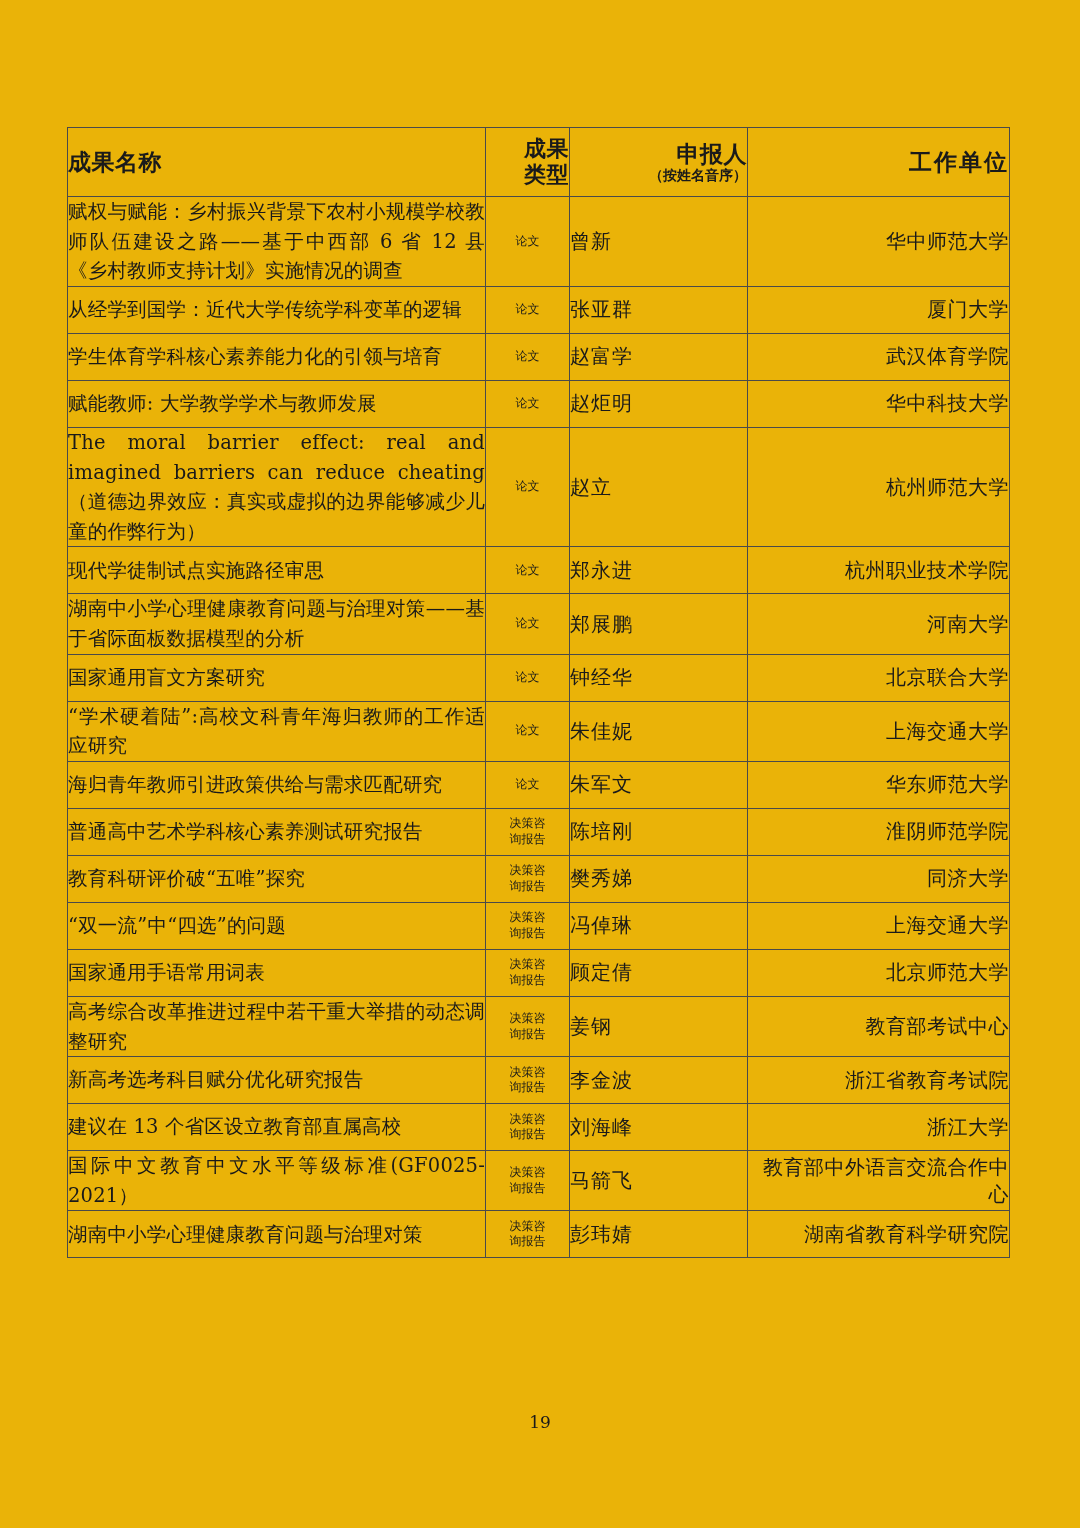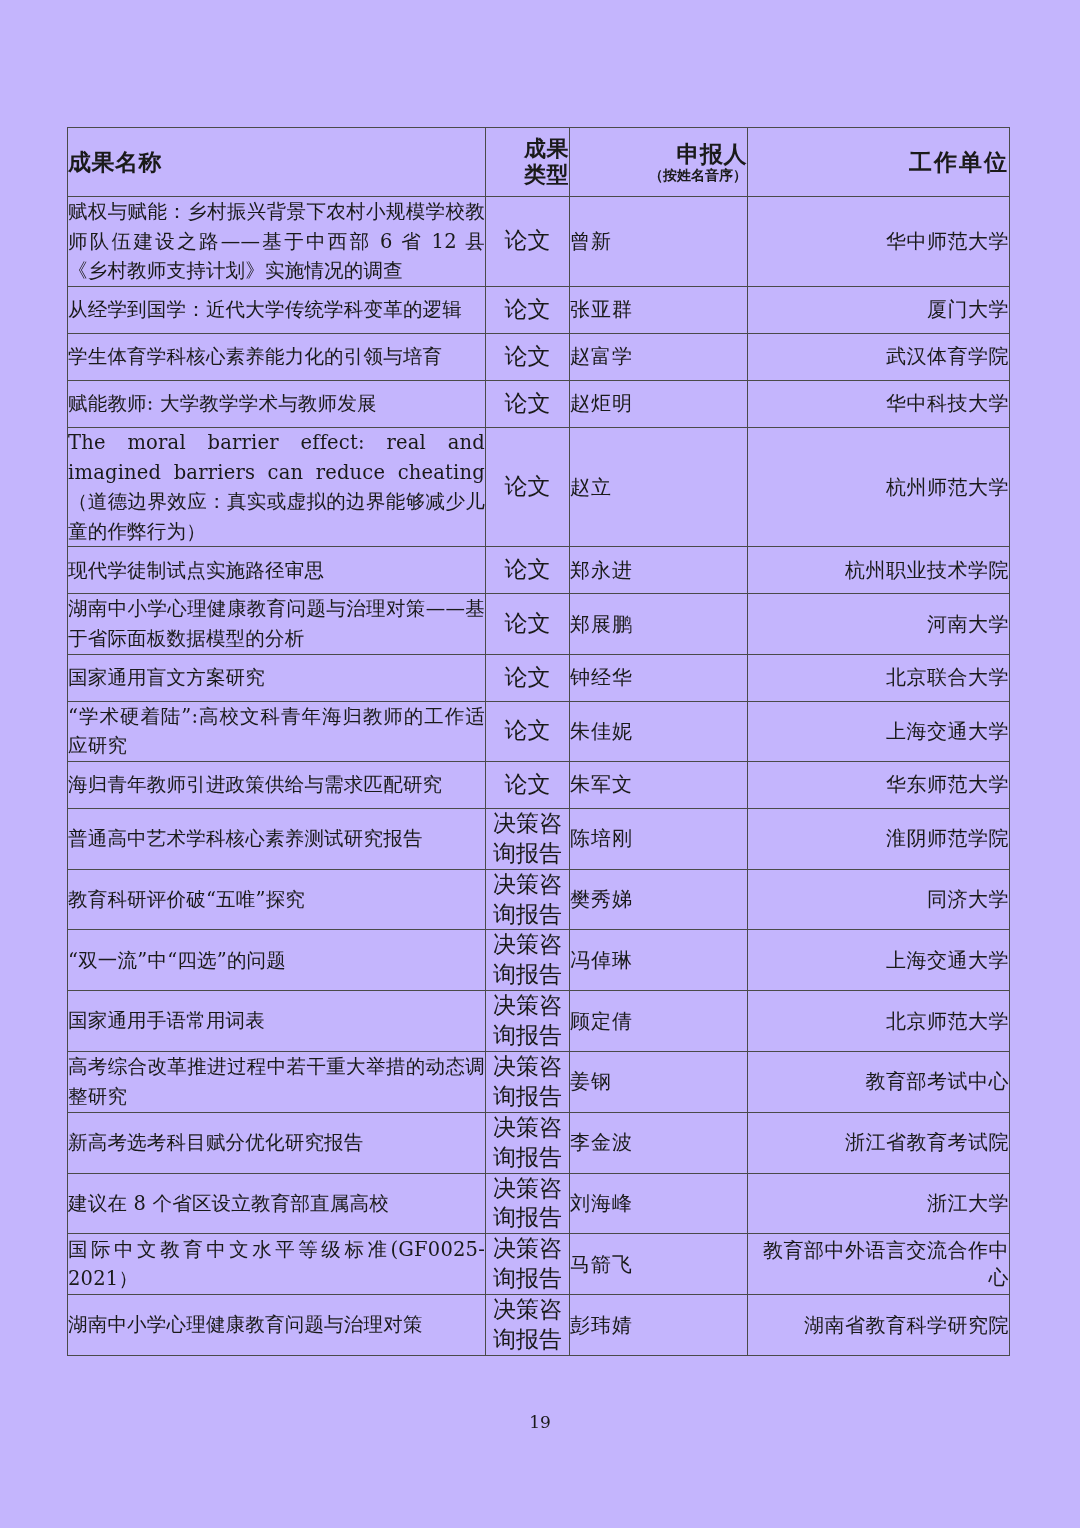--- a/index.html
+++ b/index.html
@@ -16,21 +16,21 @@
     color: #1a1a1a;
     -webkit-font-smoothing: antialiased;
   }
 
   .page {
     position: absolute;
     left: 0;
     top: 0;
     width: 1080px;
     height: 1528px;
-    background: #c4b5fd;
+    background: #eab308;
     overflow: hidden;
   }
 
   .table-wrap {
     position: absolute;
     left: 67px;
     top: 127px;
     width: 942px;
   }
 
@@ -90,21 +90,21 @@
     text-align-last: left;
     padding: 7px 10px 7px 12px;
     font-size: 19.5px;
     line-height: 1.52;
     letter-spacing: 0.2px;
     word-break: break-word;
   }
 
   td.cell-type {
     text-align: center;
-    font-size: 23px;
+    font-size: 12px;
     line-height: 1.3;
     padding: 4px 2px;
   }
   td.cell-person {
     font-size: 20px;
     letter-spacing: 1px;
     padding: 4px 2px;
   }
   td.cell-org {
     text-align: right;
@@ -247,21 +247,21 @@
             <td class="cell-person">姜钢</td>
             <td class="cell-org">教育部考试中心</td>
           </tr>
           <tr class="r">
             <td class="cell-title">新高考选考科目赋分优化研究报告</td>
             <td class="cell-type"><span>决策咨</span><br><span>询报告</span></td>
             <td class="cell-person">李金波</td>
             <td class="cell-org">浙江省教育考试院</td>
           </tr>
           <tr class="r">
-            <td class="cell-title">建议在 8 个省区设立教育部直属高校</td>
+            <td class="cell-title">建议在 13 个省区设立教育部直属高校</td>
             <td class="cell-type"><span>决策咨</span><br><span>询报告</span></td>
             <td class="cell-person">刘海峰</td>
             <td class="cell-org">浙江大学</td>
           </tr>
           <tr class="r">
             <td class="cell-title">国际中文教育中文水平等级标准(GF0025-2021）</td>
             <td class="cell-type"><span>决策咨</span><br><span>询报告</span></td>
             <td class="cell-person">马箭飞</td>
             <td class="cell-org">教育部中外语言交流合作中心</td>
           </tr>

